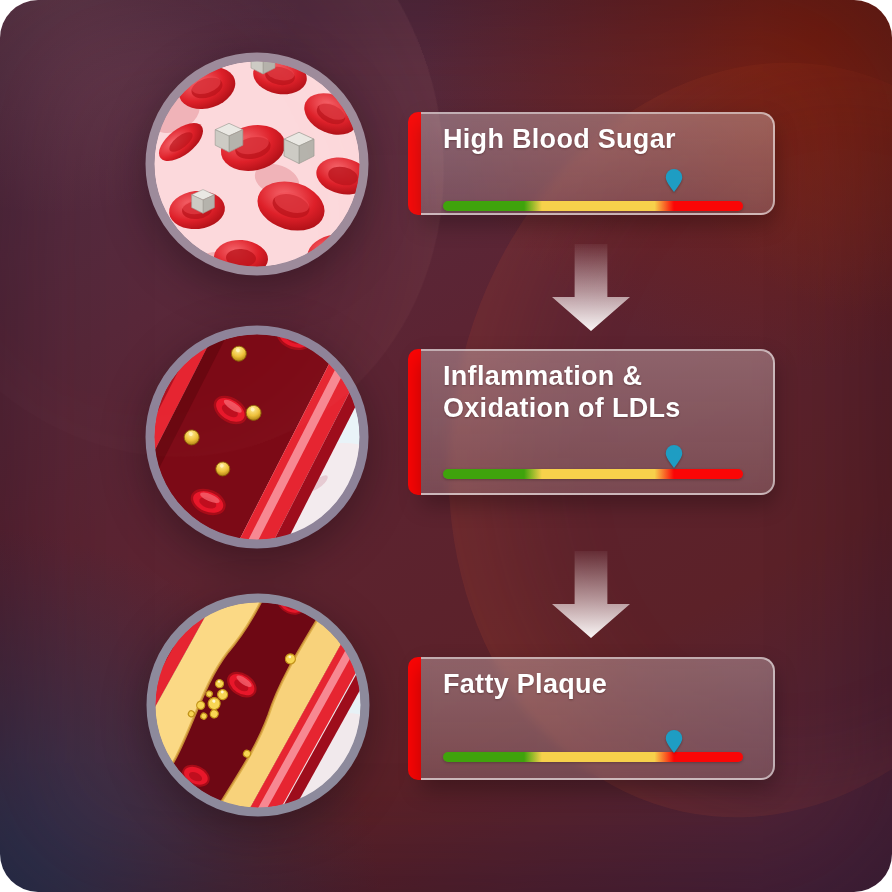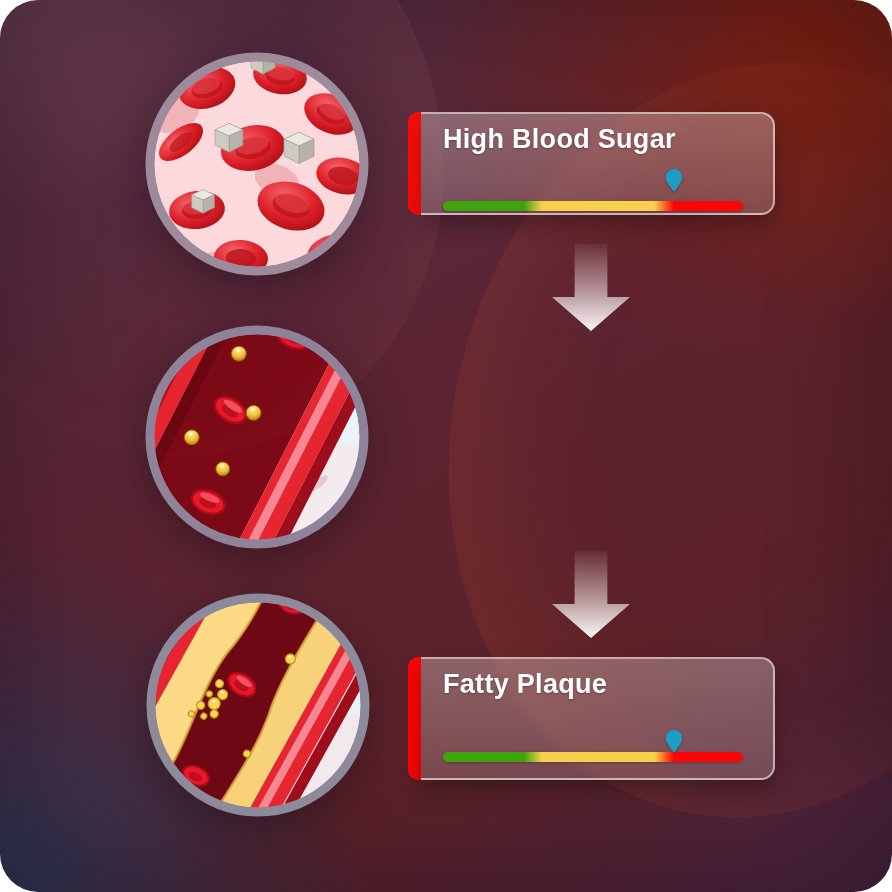--- a/index.html
+++ b/index.html
@@ -266,20 +266,37 @@
             <g transform="translate(106 258)">
                 <circle r="7" fill="url(#gold2)" stroke="#8a6108" stroke-width=".8"></circle>
               </g>
           </g>
         </g>
       </g>
       <circle cx="112" cy="112" r="107" fill="none" stroke="#8e8399" stroke-width="9"></circle>
     </svg>
   </div>
 
+  <div class="card" id="card-2">
+    <div class="accent"></div>
+    <div class="card-body">
+      <h2 class="title">
+        <span class="tl">Inflammation &amp;</span>
+        <span class="tl">Oxidation of LDLs</span>
+      </h2>
+      <div class="bar-area">
+        <span class="pin" style="left:77%">
+          <svg viewBox="0 0 16 22">
+              <path d="M8 22C8 22 0 12.6 0 8a8 8 0 1 1 16 0C16 12.6 8 22 8 22Z" fill="#1e9dc3"></path>
+            </svg>
+        </span>
+        <div class="bar"></div>
+      </div>
+    </div>
+  </div>
 
   <div class="arrow" id="arrow-2"></div>
 
   <div class="circle" id="circle-3">
     <svg width="224" height="224" viewBox="0 0 224 224">
       <defs>
         <clipPath id="clip3">
             <circle cx="112" cy="112" r="103"></circle>
           </clipPath>
       </defs>

